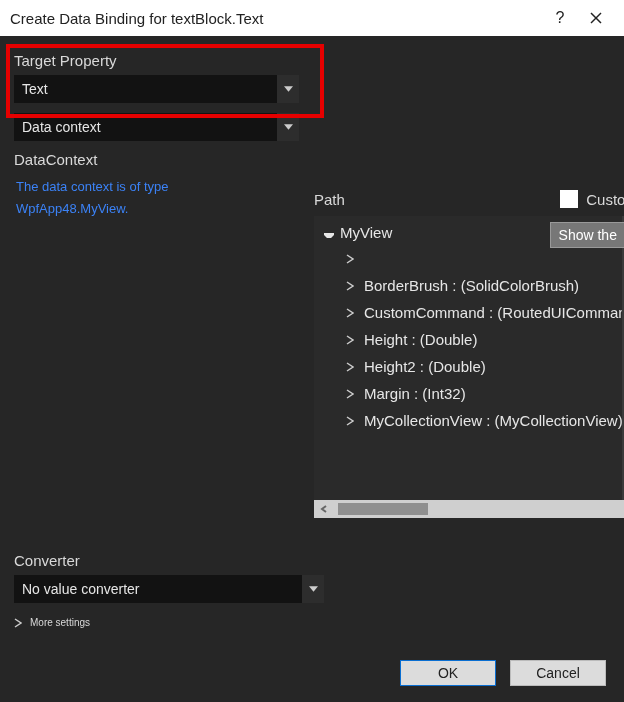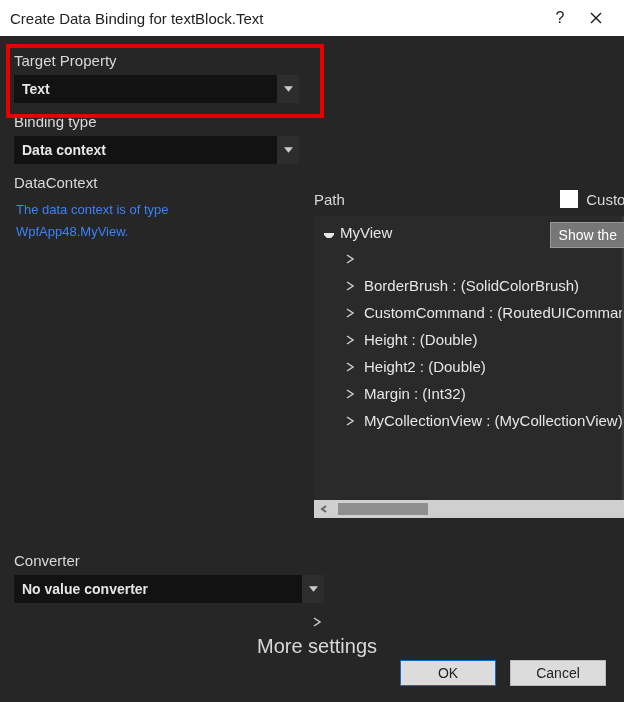--- a/index.html
+++ b/index.html
@@ -51,21 +51,21 @@
     width: 285px;
     margin-bottom: 10px;
   }
   .combo .val {
     flex: 1;
     background: #121212;
     color: #e6e6e6;
     padding: 4px 8px;
     font-size: 14px;
     line-height: 20px;
-    display: flex; align-items: center; font-weight: bold;
+    display: flex; align-items: center;
   }
   .combo .arrow {
     width: 22px;
     background: #2d2d2d;
     display: flex; align-items: center; justify-content: center;
   }
   .combo .arrow svg { width: 9px; height: 6px; fill: #ccc; }
   .dc-text {
     color: #3b82f6;
     font-size: 13px;
@@ -151,23 +151,22 @@
     display: flex; align-items: center; justify-content: center;
     background: #cfcfcf;
   }
   .tree-scroll-h .thumb-h {
     position: absolute; top: 3px; bottom: 3px; left: 24px; width: 90px;
     background: #8f8f8f;
   }
   .tree-scroll-h .btn svg { width: 8px; height: 8px; stroke: #666; fill: none; stroke-width: 2; }
   .more {
     display: flex; align-items: center; gap: 8px;
-    color: #d9d9d9; font-size: 20px;
+    color: #d9d9d9; font-size: 10px;
     margin-top: 14px;
-    flex-direction: column;
   }
   .more svg { width: 8px; height: 10px; fill: none; stroke: #ccc; stroke-width: 1.5; }
   .footer {
     position: absolute;
     right: 18px; bottom: 16px;
     display: flex; gap: 14px;
   }
   .btn-std {
     width: 96px; height: 26px;
     background: #dcdcdc;
@@ -200,21 +199,20 @@
       <div class="label">Target Property</div>
       <div class="combo">
         <div class="val">Text</div>
         <div class="arrow">
           <svg viewBox="0 0 10 6">
               <path d="M0 0 L5 6 L10 0 Z"></path>
             </svg>
         </div>
       </div>
 
-      <div class="label">Binding type</div>
       <div class="combo">
         <div class="val">Data context</div>
         <div class="arrow">
           <svg viewBox="0 0 10 6">
               <path d="M0 0 L5 6 L10 0 Z"></path>
             </svg>
         </div>
       </div>
 
       <div class="label">DataContext</div>

